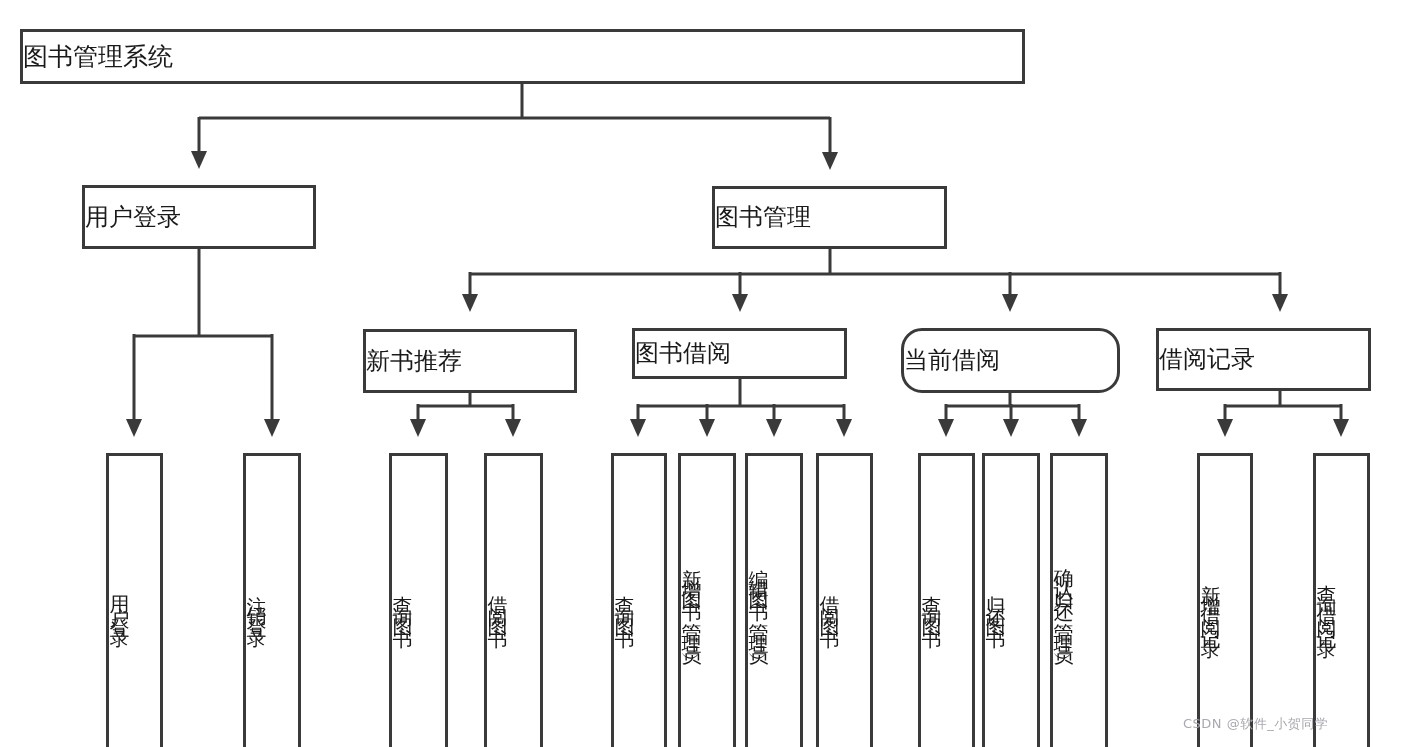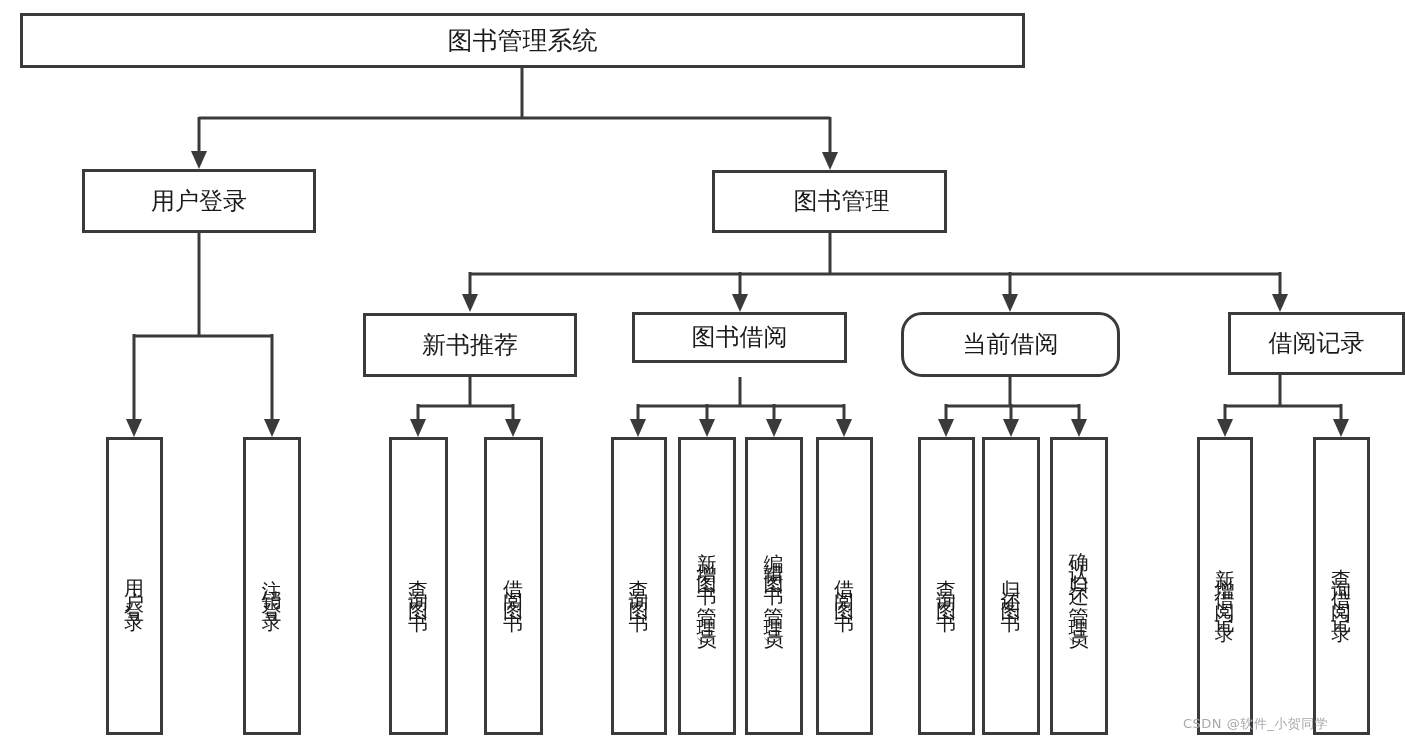--- a/index.html
+++ b/index.html
@@ -23,22 +23,23 @@
     left: 0; top: 0;
     width: 1405px; height: 747px;
   }
   .node {
     position: absolute;
     background: #fff;
     border: 3px solid var(--line);
     box-sizing: border-box;
     display: flex;
     align-items: center;
-    justify-content: center;
+    justify-content: flex-start;
     text-align: center;
+    margin-top: 16px;
   }
   .h-node { font-size: 24px; line-height: 1.2; }
   .top-node { font-size: 25px; }
   .v-node span {
     writing-mode: vertical-rl;
     text-orientation: mixed;
     font-size: 20px;
     letter-spacing: 11px;
     line-height: 1.1;
   }
@@ -90,34 +91,34 @@
     </g>
   </svg>
 
   <div class="node h-node top-node" style="left:20px; top:13px; width:1005px; height:55px;">
     <span>图书管理系统</span>
   </div>
 
   <div class="node h-node" style="left:82px; top:169px; width:234px; height:64px;">
     <span>用户登录</span>
   </div>
-  <div class="node h-node" style="left:712px; top:170px; width:235px; height:63px;padding-left:24px;">
+  <div class="node h-node" style="left:712px; top:170px; width:235px; height:63px;">
     <span>图书管理</span>
   </div>
 
   <div class="node h-node" style="left:363px; top:313px; width:214px; height:64px;">
     <span>新书推荐</span>
   </div>
   <div class="node h-node" style="left:632px; top:312px; width:215px; height:51px;">
     <span>图书借阅</span>
   </div>
   <div class="node h-node" style="left:901px; top:312px; width:219px; height:65px;border-radius:21px;">
     <span>当前借阅</span>
   </div>
-  <div class="node h-node" style="left:1228px; top:312px; width:177px; height:63px;">
+  <div class="node h-node" style="left:1156px; top:312px; width:215px; height:63px;">
     <span>借阅记录</span>
   </div>
 
   <div class="node v-node" style="left:106px; top:437px; width:57px; height:298px;">
     <span>用户登录</span>
   </div>
   <div class="node v-node" style="left:243px; top:437px; width:58px; height:298px;">
     <span>注销登录</span>
   </div>
 

